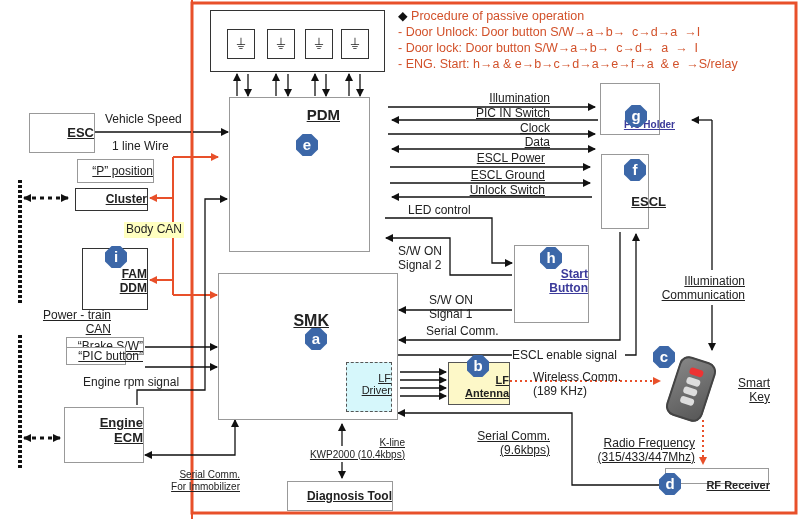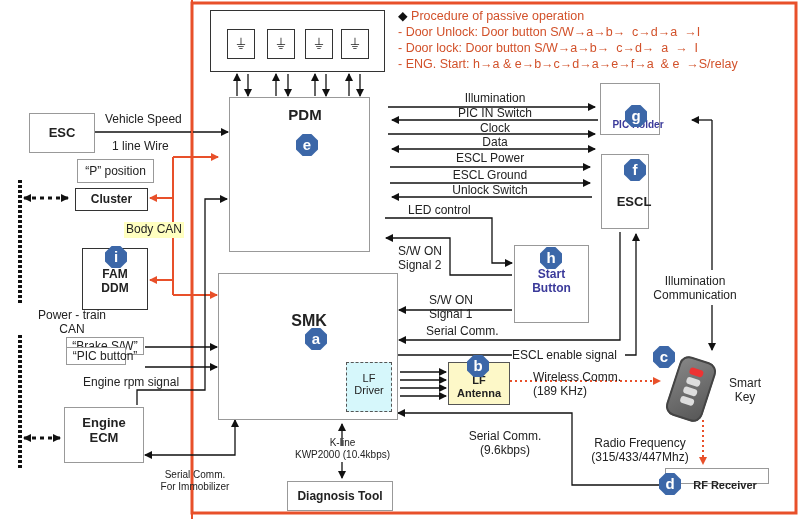--- a/index.html
+++ b/index.html
@@ -2,21 +2,21 @@
 <html><head>
 <meta charset="utf-8">
 <style>
   html,body{margin:0;padding:0;background:#fff;}
   body{width:800px;height:519px;position:relative;overflow:hidden;font-family:"Liberation Sans",sans-serif;color:#222;}
   .abs{position:absolute;}
   .box{position:absolute;border:1px solid #999;background:#fff;box-sizing:border-box;}
   .box.dark{border:1.5px solid #333;}
   .lbl{position:absolute;font-size:12px;color:#222;white-space:nowrap;line-height:1.15;}
   .bold{font-weight:bold;}
-  .ctr{text-align:center;}
+  .ctr{text-align:right;text-decoration:underline;}
   .proc{position:absolute;left:398px;top:8px;font-size:12.5px;color:#d2512a;line-height:16px;white-space:pre;}
   .badge{position:absolute;width:22px;height:22px;background:#3c67a8;color:#fff;font-weight:bold;font-size:15px;line-height:22px;text-align:center;
     clip-path:polygon(30% 0,70% 0,100% 30%,100% 70%,70% 100%,30% 100%,0 70%,0 30%);}
   svg#wires{position:absolute;left:0;top:0;}
 </style>
 </head>
 <body>
 
 <svg id="wires" width="800" height="519">
   <defs>

